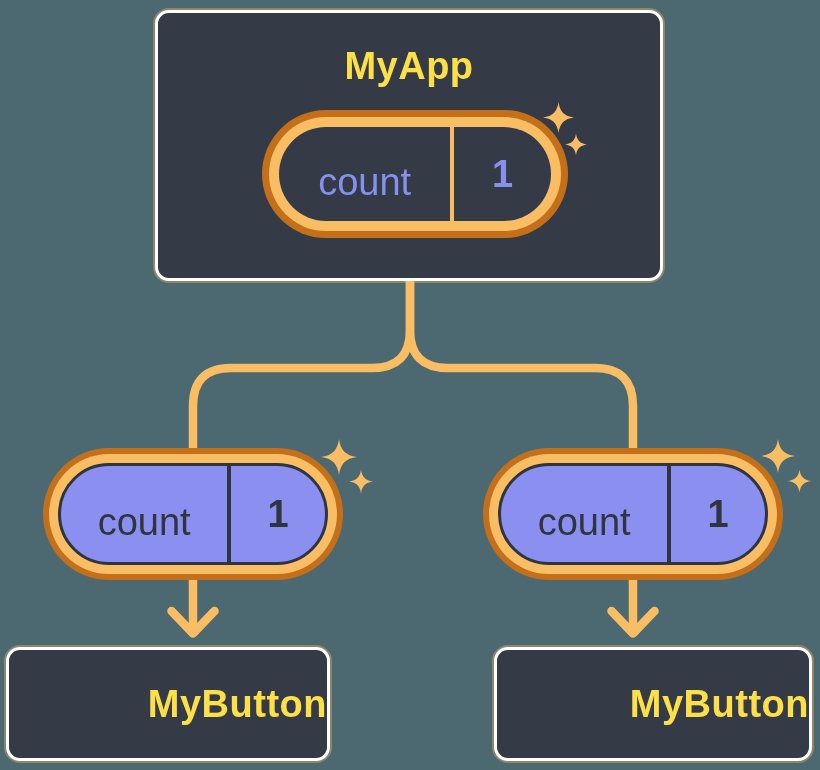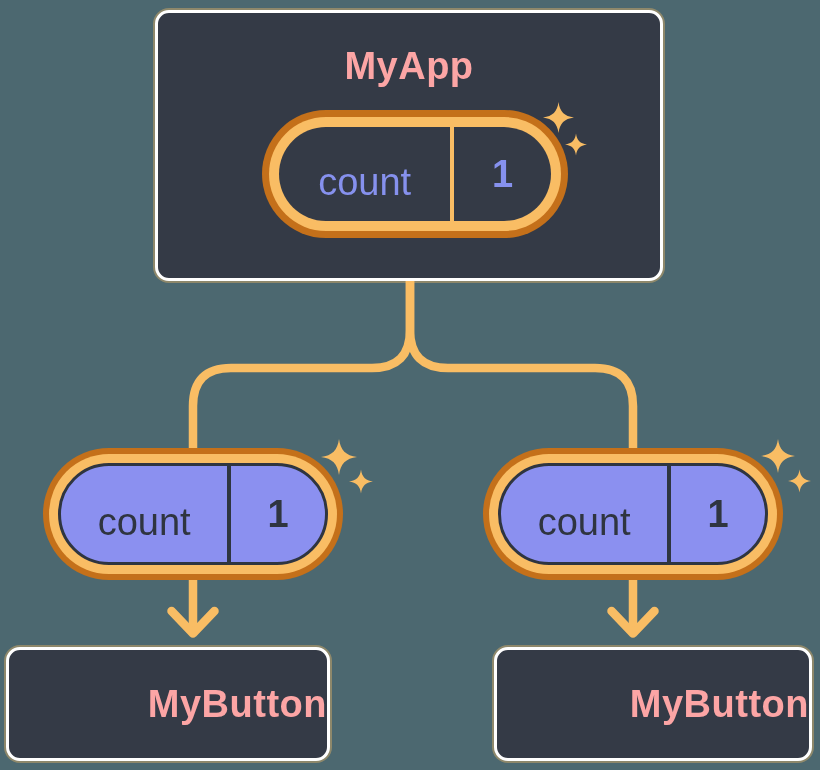--- a/index.html
+++ b/index.html
@@ -11,21 +11,21 @@
   .connectors{position:absolute;left:0;top:0;z-index:1;}
 
   
   .comp-box{
     position:absolute;background:#343a46;border:3px solid #ffffff;
     border-radius:14px;z-index:2;
     box-shadow:0 0 0 2px rgba(249,189,100,0.38);
     display:flex;align-items:center;justify-content:flex-end;
   }
   .comp-box .box-title{
-    color:#fca5a5;font-size:38px;font-weight:600;letter-spacing:0.5px;
+    color:#fde047;font-size:38px;font-weight:600;letter-spacing:0.5px;
   }
   .box-myapp{left:155px;top:10px;width:508px;height:271px;
     flex-direction:column;justify-content:flex-start;}
   .box-myapp .box-title{margin-top:32px;}
   .box-mybutton-left{left:6px;top:647px;width:324px;height:114px;}
   .box-mybutton-right{left:494px;top:647px;width:318px;height:114px;}
 
   
   .pill-outer{
     position:absolute;z-index:3;border-radius:999px;background:#c4701a;padding:7px;

